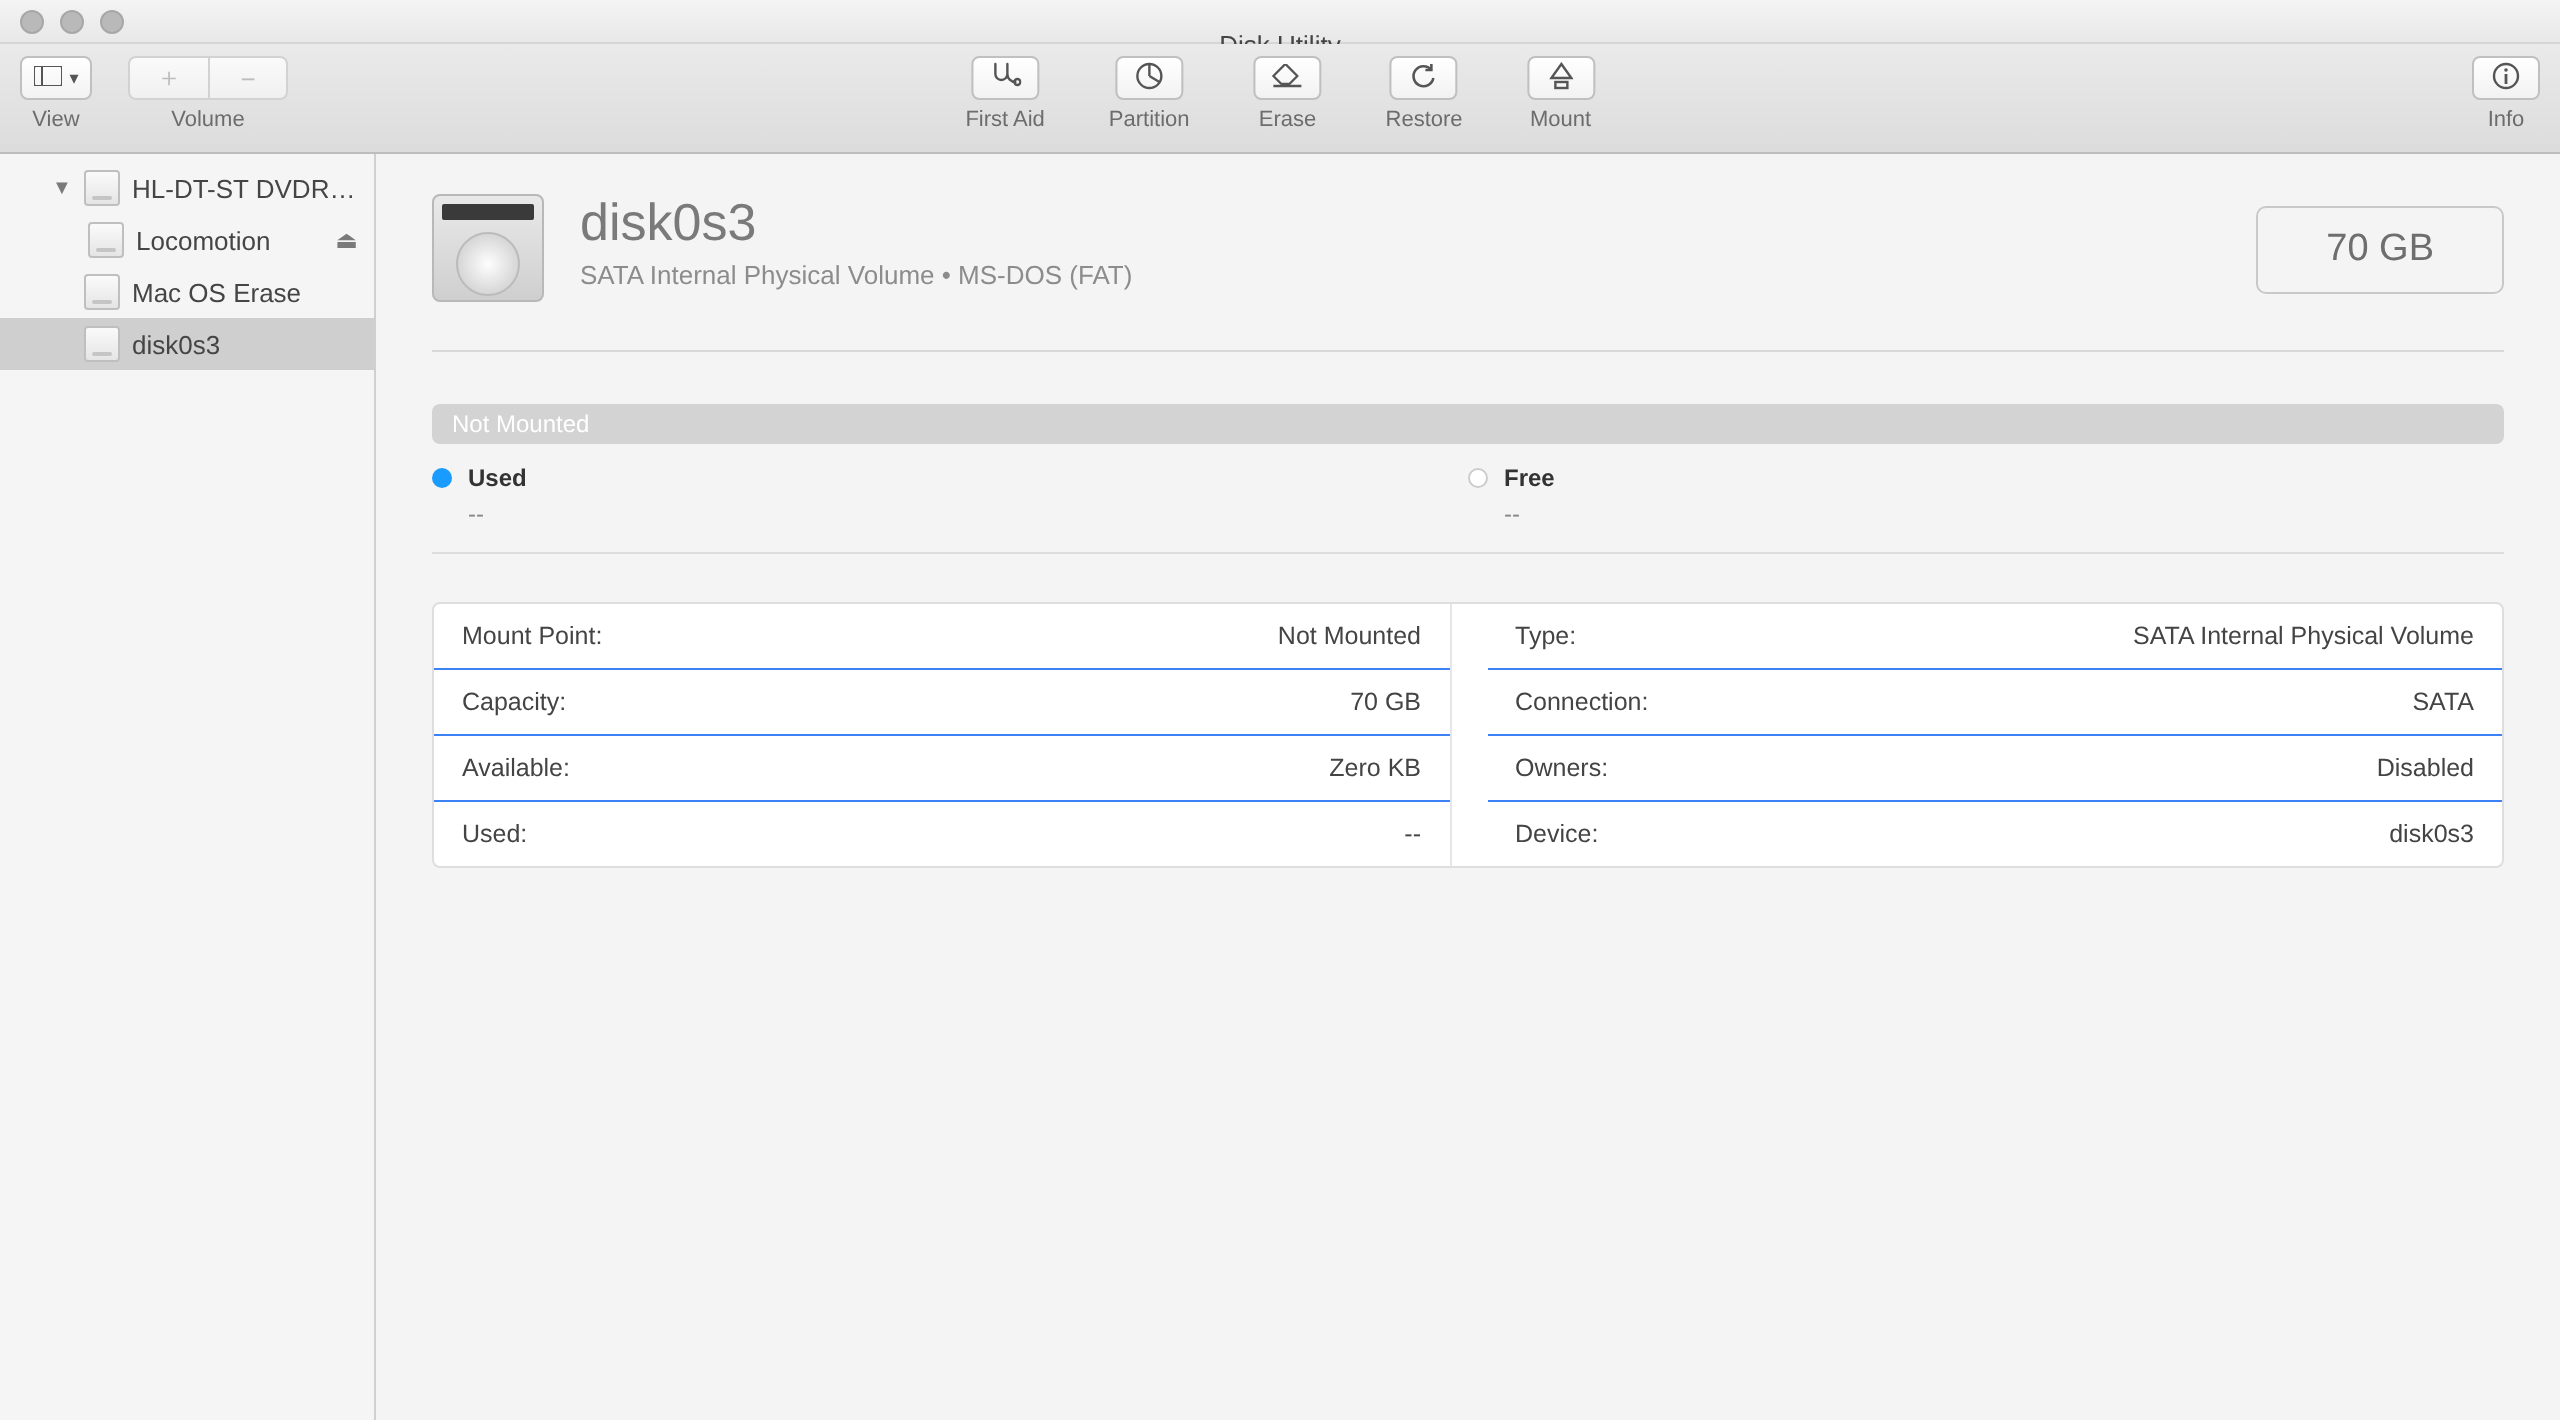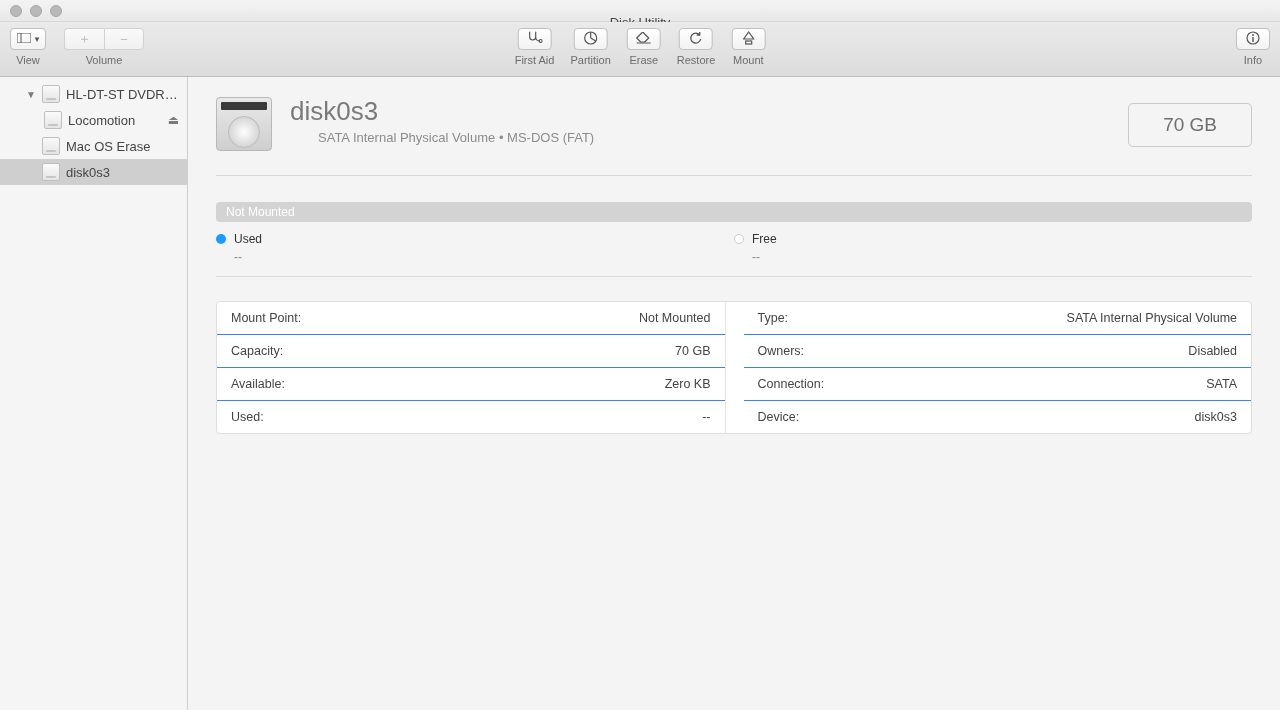--- a/index.html
+++ b/index.html
@@ -65,21 +65,21 @@
     border: 1px solid #c0c0c0;
     background: linear-gradient(#ffffff,#f2f2f2);
     border-radius: 4px;
     display:flex; align-items:center; justify-content:center;
     color:#555; font-size:13px;
   }
   .tb-btn.disabled { color:#bdbdbd; border-color:#d2d2d2; background:linear-gradient(#fafafa,#f0f0f0);}
   .seg-left  { border-top-right-radius:0; border-bottom-right-radius:0; border-right:0; }
   .seg-right { border-top-left-radius:0;  border-bottom-left-radius:0; }
   .tb-label { font-size:11px; color:#6c6c6c; margin-top:4px; }
-  .tb-center { position:absolute; left:50%; transform:translateX(-50%); display:flex; gap:16px; }
+  .tb-center { position:absolute; left:50%; transform:translateX(-50%); display:flex; gap:32px; }
   .tb-right { margin-left:auto; display:flex; gap:14px;justify-content:flex-end; }
 
   .icon { display:inline-block; }
 
   
   .content {
     flex:1;
     display:flex;
     min-height:0;
   }
@@ -148,21 +148,21 @@
     content:""; position:absolute; top:4px; left:4px; right:4px; height:8px;
     background:#3a3a3a; border-radius:1px;
   }
   .hdd-icon::after{
     content:""; position:absolute; top:18px; left:50%; transform:translateX(-50%);
     width:30px; height:30px; border-radius:50%;
     background:radial-gradient(circle,#fefefe 0%,#dcdcdc 60%,#c8c8c8 100%);
     border:1px solid #bbb;
   }
   .vol-title { font-size:26px; color:#7a7a7a; font-weight:400; line-height:1.1;}
-  .vol-sub { font-size:13px; color:#8c8c8c; margin-top:4px;margin-left:28px;}
+  .vol-sub { font-size:13px; color:#8c8c8c; margin-top:4px;}
   .cap-box {
     margin-left:auto;
     border:1px solid #c9c9c9;
     border-radius:5px;
     padding: 10px 34px;
     font-size:19px;
     color:#6e6e6e;
     background:#f4f4f4;
     align-self:flex-start;
     margin-top:6px;
@@ -170,21 +170,21 @@
 
   .usage-section { padding-top: 26px; padding-bottom: 12px; border-bottom:1px solid #dcdcdc;}
   .usage-bar {
     height:20px; border-radius:4px;
     background:#d3d3d3;
     color:#fff; font-size:12px;
     display:flex; align-items:center; padding:0 10px;
   }
   .usage-legend { display:flex; margin-top:10px; }
   .legend-col { flex:1; }
-  .legend-head { display:flex; align-items:center; gap:8px; font-size:12px; font-weight:400; color:#333;}
+  .legend-head { display:flex; align-items:center; gap:8px; font-size:12px; font-weight:700; color:#333;}
   .swatch { width:10px;height:10px;border-radius:50%; }
   .swatch.blue { background:#1a9bff; }
   .swatch.white { background:#fff; border:1px solid #ccc;}
   .legend-val { font-size:12px; color:#888; padding-left:18px; margin-top:4px;}
 
   .details {
     margin-top:24px;
     display:flex;
     gap:18px;
     background:#fff;
@@ -398,28 +398,28 @@
               <span>Used:</span>
               <span class="v">--</span>
             </div>
           </div>
         <div class="details-col" id="details-right">
             <div class="drow">
               <span>Type:</span>
               <span class="v">SATA Internal Physical Volume</span>
             </div>
             <div class="drow">
+              <span>Connection:</span>
+              <span class="v">SATA</span>
+            </div>
+            <div class="drow">
               <span>Owners:</span>
               <span class="v">Disabled</span>
             </div>
             <div class="drow">
-              <span>Connection:</span>
-              <span class="v">SATA</span>
-            </div>
-            <div class="drow">
               <span>Device:</span>
               <span class="v">disk0s3</span>
             </div>
           </div>
       </div>
 
     </div>
   </div>
 </div>
 

